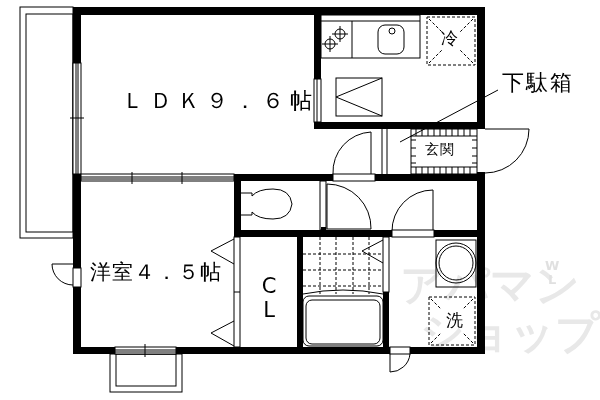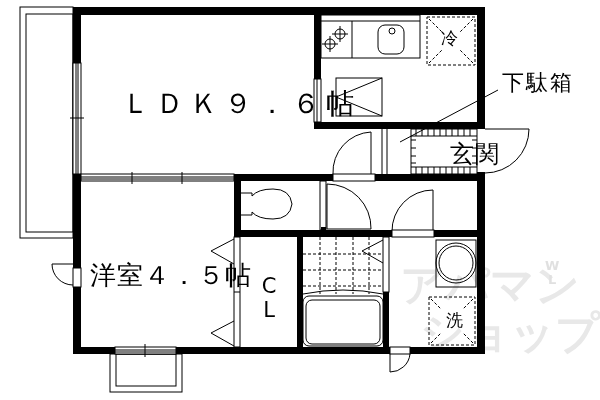--- a/index.html
+++ b/index.html
@@ -1,22 +1,22 @@
 <!DOCTYPE html>
 <html><head>
 <meta charset="utf-8">
 <style>
   html, body { margin:0; padding:0; background:#ffffff; }
   body { width:600px; height:400px; position:relative; overflow:hidden; font-family:"DejaVu Sans", sans-serif; }
   #plan { position:absolute; left:0; top:0; width:600px; height:400px; }
   .lbl { position:absolute; color:#000; white-space:nowrap; line-height:1; }
-  .lbl-ldk { left:122px; top:90px; font-size:28px; letter-spacing:6px; }
-  .lbl-yoshitsu { left:90px; top:262px; font-size:26px; letter-spacing:1px; }
+  .lbl-ldk { left:122px; top:90px; font-size:22px; letter-spacing:6px; }
+  .lbl-yoshitsu { left:90px; top:262px; font-size:21px; letter-spacing:1px; }
   .lbl-cl { left:259px; top:274px; font-size:21px; width:20px; text-align:center; line-height:24px; }
-  .lbl-genkan { left:450px; top:142px; font-size:24px; letter-spacing:1px; }
+  .lbl-genkan { left:425px; top:142px; font-size:14px; letter-spacing:1px; }
   .lbl-getabako { left:502px; top:72px; font-size:22px; letter-spacing:2px; }
   .lbl-rei { left:441px; top:30px; font-size:17px; }
   .lbl-sen { left:446px; top:312px; font-size:17px; }
 </style>
 </head>
 <body>
 
 <svg id="plan" viewBox="0 0 600 400" xmlns="http://www.w3.org/2000/svg">
 
   <g fill="#e8e8e8" font-family="DejaVu Sans, sans-serif" font-weight="bold">

